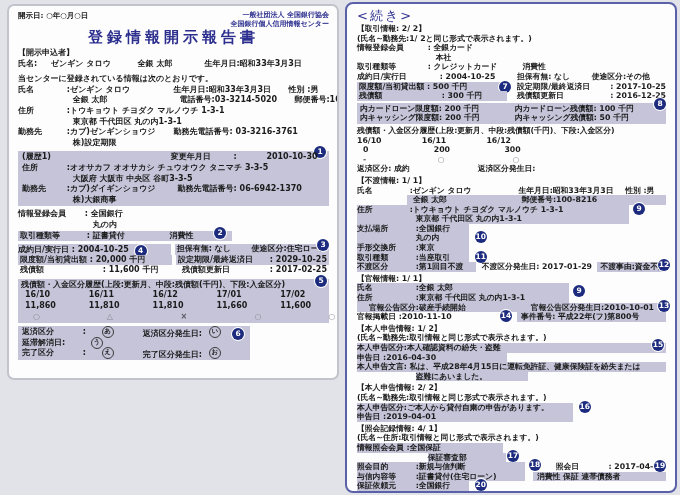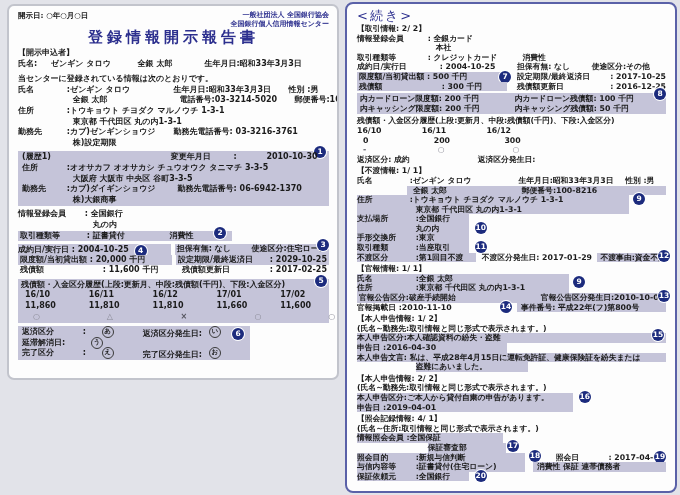--- a/index.html
+++ b/index.html
@@ -233,20 +233,21 @@
       <span class="ck" style="margin-left:4px;">お</span>
     </div>
   </div>
 </div>
 
 <div class="page rp">
 
   <div class="rp-title navy">&lt;続き&gt;</div>
 
   <div class="line">【取引情報: 2/ 2】</div>
+  <div class="line">(氏名~勤務先:1/ 2と同じ形式で表示されます。)</div>
   <div class="line">
     <span class="ib w68">情報登録会員</span>
     <span>: 全銀カード</span>
   </div>
   <div class="line">
     <span class="ib w76"></span>
     <span>本社</span>
   </div>
   <div class="line">
     <span class="ib w68">取引種類等</span>
@@ -388,21 +389,21 @@
       <span>:全銀 太郎</span>
     </span>
     <span class="bdg abs" style="left:216px;top:2px;">9</span>
   </div>
   <div class="line">
     <span class="ib hl w212 hcell">
       <span class="ib w56">住所</span>
       <span>:東京都 千代田区 丸の内1-3-1</span>
     </span>
   </div>
-  <div class="line hl sb hcell" style="padding:0 2px;">
+  <div class="line hl sb hcell" style="padding:0 12px;">
     <span>官報公告区分:破産手続開始</span>
     <span>官報公告区分発生日:2010-10-01</span>
     <span class="bdg abs" style="right:-4px;top:-3px;">13</span>
   </div>
   <div class="line flex">
     <span class="ib w140">官報掲載日 :2010-11-10</span>
     <span class="bdg inl" style="margin-right:5px;">14</span>
     <span class="f1 hl hcell pl4">事件番号: 平成22年(フ)第800号</span>
   </div>
 

